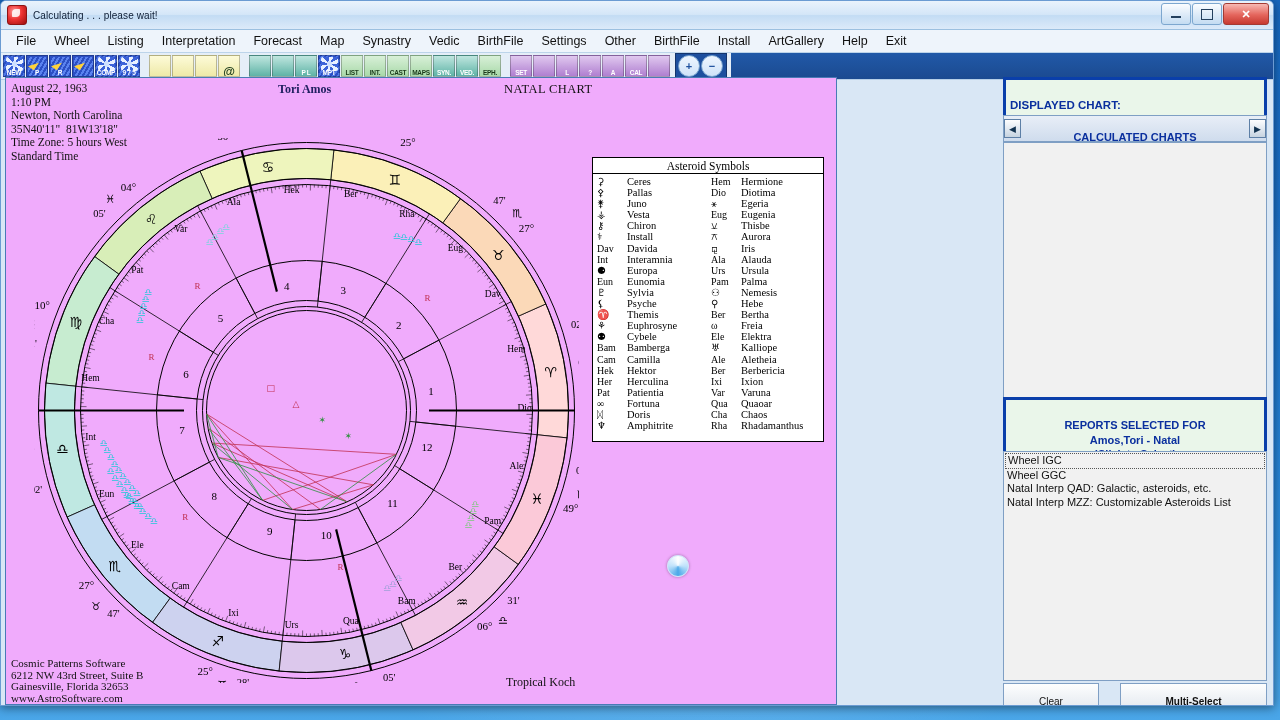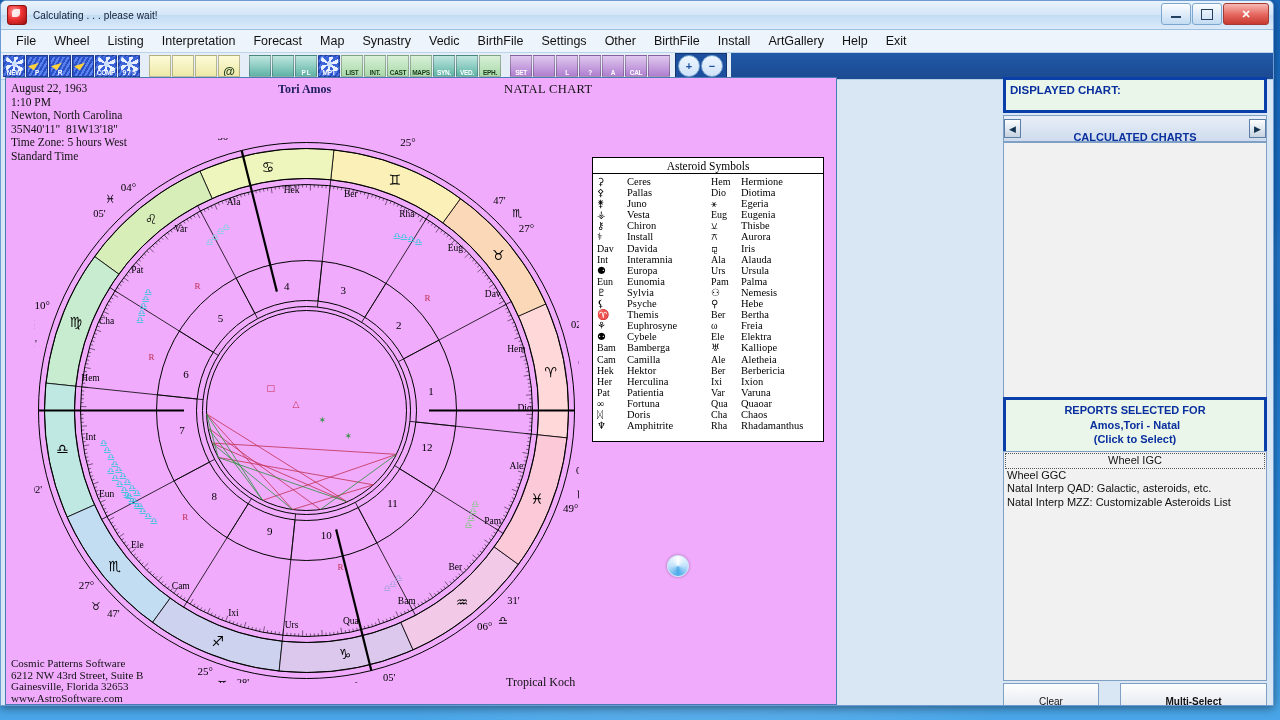--- a/index.html
+++ b/index.html
@@ -161,21 +161,21 @@
     background:conic-gradient(from 0deg,#ffffff,#bfe2fb,#4aa8e8,#bfe2fb,#ffffff);
     box-shadow:0 0 3px rgba(0,0,0,.35);
     border:1px solid #cfe7f8;
   }
   
   #rightpanel{
     position:absolute;left:1000px;top:74px;width:268px;height:628px;
   }
   .rp-box{
     background:#eaf6ea;border:3px solid #0a3faa;
-    padding:3px 4px;box-sizing:border-box;
+    padding:18px 4px;box-sizing:border-box;
   }
   #displayedchart{
     position:absolute;left:2px;top:2px;width:264px;height:36px;
   }
   #displayedchart div{
     font-size:11.5px;font-weight:bold;color:#0a2f9e;line-height:15px;
   }
   #calcheader{
     position:absolute;left:2px;top:40px;width:264px;height:27px;
     background:linear-gradient(180deg,#e8eef7,#cfdced);
@@ -205,21 +205,21 @@
     font-size:11px;font-weight:bold;color:#0a2f9e;line-height:14.5px;
   }
   #reportslist{
     position:absolute;left:2px;top:376px;width:264px;height:230px;
     background:#f1f1f1;border:1px solid #7f9fc4;box-sizing:border-box;
     padding:1px;
   }
   .rep-item{
     font-size:11px;color:#111;line-height:13.6px;padding:0 2px;white-space:nowrap;
   }
-  .rep-item.sel{border:1px dotted #555;text-align:center;}
+  .rep-item.sel{border:1px dotted #555;}
   #bottombtns{
     position:absolute;left:2px;top:608px;width:264px;height:20px;display:flex;
   }
   .bbtn{
     height:36px;border:1px solid #7f9fc4;box-sizing:border-box;
     background:linear-gradient(180deg,#fdfefe,#eaeef3 55%,#dde4eb);
     display:flex;align-items:center;justify-content:center;
     font-size:10px;color:#111;
   }
   #clearbtn{width:96px;}

